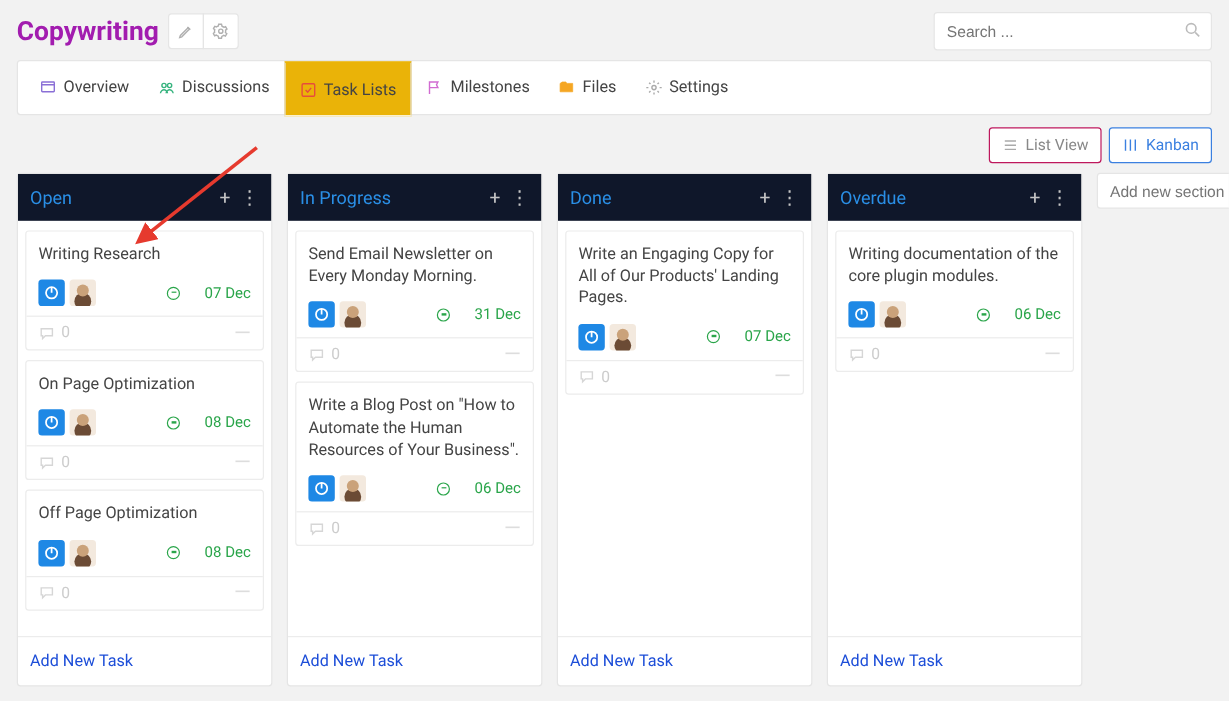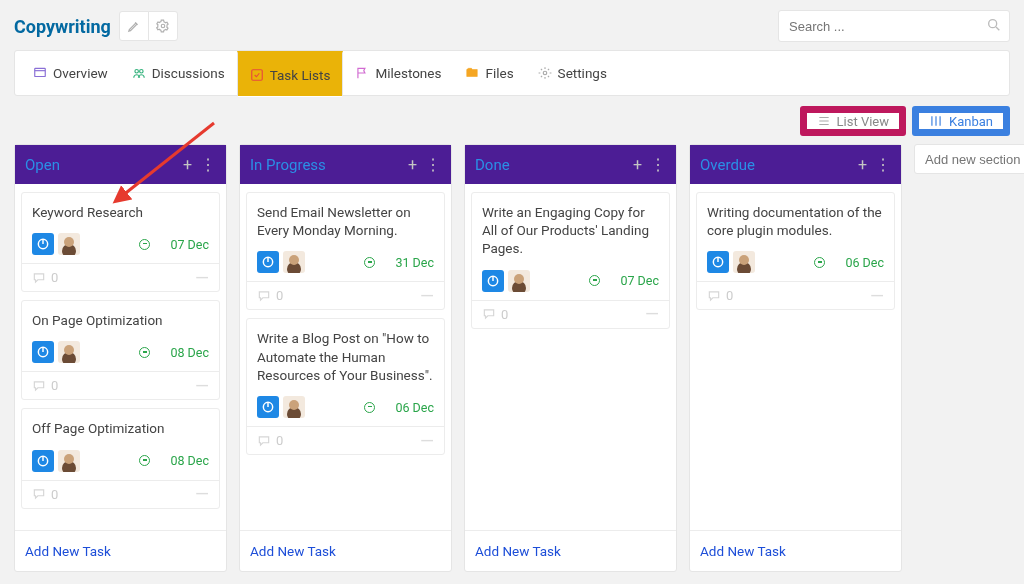--- a/index.html
+++ b/index.html
@@ -10,21 +10,21 @@
     width: 1024px;
     height: 584px;
     overflow: hidden;
     padding: 10px 14px 14px;
     font-size: 14px;
   }
 
   
   .page-head { display:flex; align-items:center; justify-content:space-between; margin-bottom: 8px;}
   .head-left { display:flex; align-items:center; gap:8px;}
-  .page-title { font-size: 18px; font-weight: 700; color:#0369a1; }
+  .page-title { font-size: 22px; font-weight: 700; color:#a21caf; }
   .icon-btn {
     width: 30px; height:30px; background:#fff; border:1px solid #e5e5e5; border-radius:3px;
     display:flex; align-items:center; justify-content:center; color:#888; cursor:pointer;
   }
   .icon-btn-group .icon-btn { border-radius:0; margin-left:-1px; }
   .icon-btn-group .icon-btn:first-child { border-radius:3px 0 0 3px; margin-left:0; }
   .icon-btn-group .icon-btn:last-child { border-radius:0 3px 3px 0; }
   .icon-btn-group { display:flex; }
 
   .search-box { position:relative; width:232px; }
@@ -45,34 +45,34 @@
   }
   .tab .ticon { width:14px; height:14px; display:inline-flex; align-items:center; justify-content:center;}
   .tab.active {
     border-left:1px solid #e5e5e5; border-right:1px solid #e5e5e5; border-bottom:1px solid #fff;
     border-top:2px solid transparent; background:#eab308; margin-bottom:-1px; height:46px;
   }
 
   
   .view-row { display:flex; justify-content:flex-end; margin-top:10px; margin-bottom:8px; gap:6px;}
   .view-btn {
-    background:#fff; border:7px solid #be185d; border-radius:3px; height:30px; padding:0 10px;
+    background:#fff; border:1px solid #be185d; border-radius:3px; height:30px; padding:0 10px;
     display:flex; align-items:center; gap:6px; font-size:13px; color:#888; cursor:pointer;
   }
   .view-btn.active { border-color:#3b80e0; color:#3b80e0; }
 
   
   .board-wrap { display:flex; gap:12px; align-items:flex-start;}
   .column {
     width:216px; background:#fff; border:1px solid #e5e5e5; border-radius:3px;
     display:flex; flex-direction:column; min-height:428px;
   }
   .col-head {
     display:flex; align-items:center; justify-content:space-between; padding:10px 10px;
-    background:#4c1d95;
+    background:#0f172a;
   }
   .col-title { color:#2a8fe6; font-size:15px; }
   .col-head-icons { color:#c4c4c4; display:flex; gap:8px; font-size:16px;}
   .cards { padding:0 6px; flex:1;}
   .card {
     border:1px solid #ececec; border-radius:3px; margin-top:8px; background:#fff;
   }
   .card-title { padding:10px 10px 8px; font-size:13.5px; color:#444; line-height:1.35;}
   .card-meta {
     display:flex; align-items:center; justify-content:space-between; padding:4px 10px 8px;
@@ -226,21 +226,21 @@
     <div class="column">
     <div class="col-head">
       <div class="col-title">Open</div>
       <div class="col-head-icons">
         <span style="cursor:pointer">+</span>
         <span style="cursor:pointer">⋮</span>
       </div>
     </div>
     <div class="cards">
         <div class="card">
-      <div class="card-title">Keyword Research</div>
+      <div class="card-title">Writing Research</div>
       <div class="card-meta">
         <div class="avatars">
           <span class="avatar brand">
                 <svg width="14" height="14" viewBox="0 0 24 24" fill="none" stroke="#fff" stroke-width="2.5">
                   <circle cx="12" cy="12" r="8"></circle>
                   <path d="M12 4v8"></path>
                 </svg>
               </span>
           <span class="avatar face"></span>
         </div>

